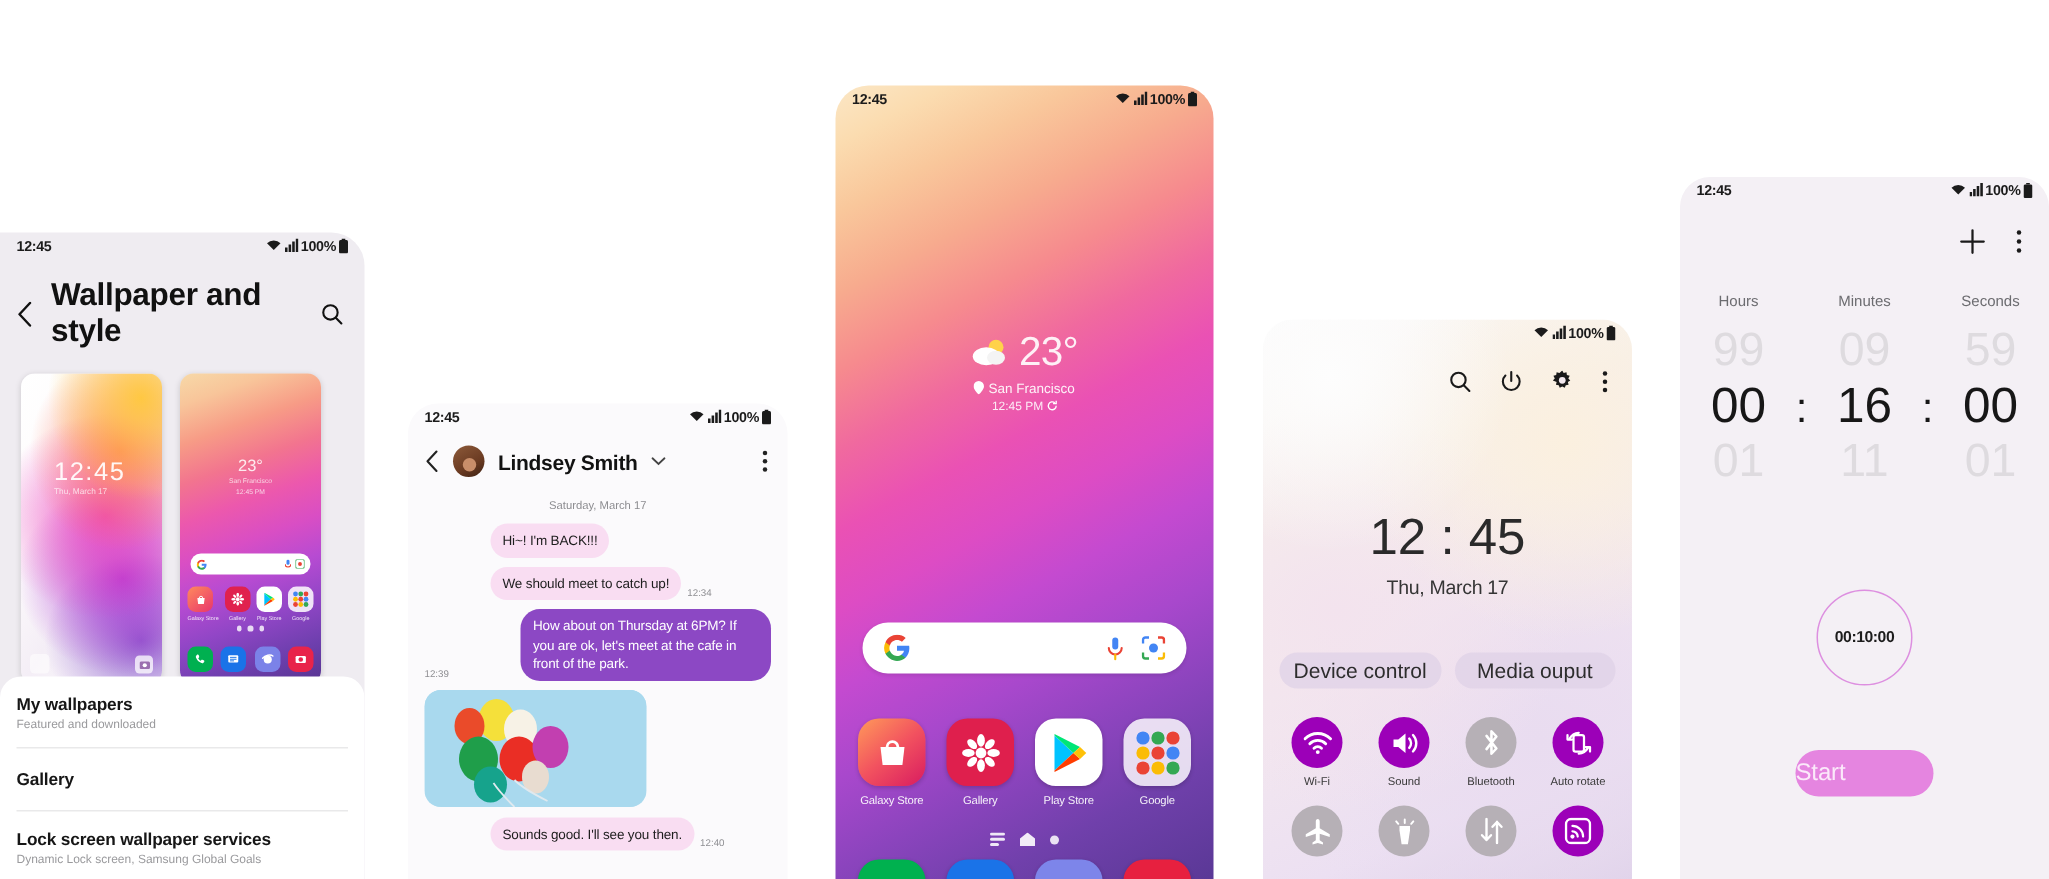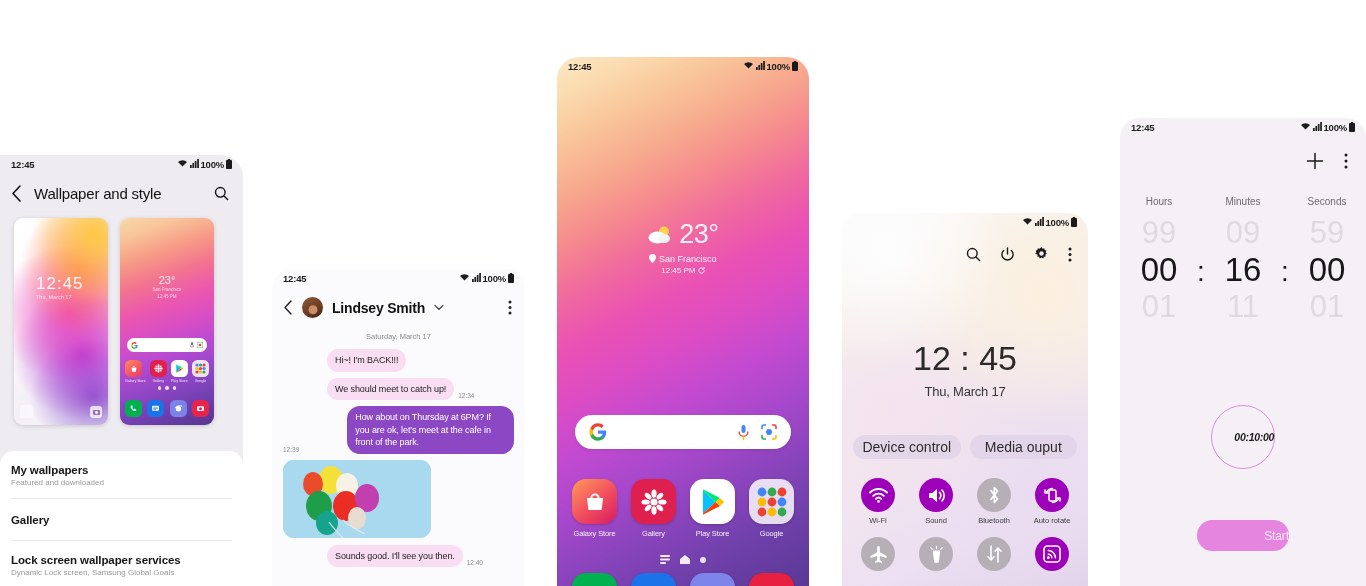--- a/index.html
+++ b/index.html
@@ -32,21 +32,21 @@
   
   #phone1 {
     left: 0px; top: 155px; width: 243px; height: 431px;
     border-top-right-radius: 22px;
     background: #efecf1;
   }
   #phone1 .p1-appbar {
     display:flex; align-items:center; gap:12px;
     padding: 12px 14px 10px 11px;
   }
-  #phone1 .p1-title { font-size: 15px; color:#111; font-weight:400; letter-spacing:-0.2px; flex:1;}
+  #phone1 .p1-title { font-size: 21px; color:#111; font-weight:700; letter-spacing:-0.2px; flex:1;}
   #phone1 .p1-thumbs { display:flex; gap:12px; padding: 6px 10px 0 14px;}
   .thumb {
     width: 94px; height: 207px;
     border-radius: 9px;
     position: relative; overflow: hidden;
     box-shadow: 0 1px 4px rgba(0,0,0,.16);
   }
   .thumb.lock {
     background:
       radial-gradient(ellipse 120% 60% at 85% 8%, rgba(255,200,60,.95) 0%, rgba(255,160,70,.0) 55%),
@@ -189,30 +189,30 @@
   #phone5 .p5-heads { display:flex; justify-content:center; gap:16px; margin-top:26px;}
   #phone5 .p5-heads span { width:68px; text-align:center; font-size:10px; color:#6c6c70;}
   #phone5 .p5-picker { margin-top:8px; }
   #phone5 .p5-line { display:flex; justify-content:center; align-items:baseline; gap:16px;}
   #phone5 .p5-line span { width:68px; text-align:center; }
   #phone5 .p5-line.ghost span { font-size:31px; color:#dedbdf; font-weight:300;}
   #phone5 .p5-line.sel { gap:0; }
   #phone5 .p5-line.sel .num { font-size:33px; color:#171717; font-weight:400; width:68px; text-align:center;}
   #phone5 .p5-line.sel .colon { font-size:28px; color:#171717; width:16px; text-align:center;}
   #phone5 .p5-dial {
-    position:absolute; left:50%; transform:translateX(-50%); top:287px;
+    position:absolute; left:50%; transform:translateX(-50%); top:275px;
     width:64px; height:64px; border-radius:50%; border:1.6px solid #dd8fe0;
-    display:flex; align-items:center; justify-content:flex-end;font-style:italic;
+    display:flex; align-items:center; justify-content:center;
   }
   #phone5 .p5-dial span { font-size:10.5px; color:#1c1c1c; font-weight:600; letter-spacing:-0.3px;}
   #phone5 .p5-start {
-    position:absolute; left:50%; transform:translateX(-50%); top:402px;
+    position:absolute; left:50%; transform:translateX(-50%); top:382px;
     width:92px; height:31px; border-radius:16px; background:#e585e0;
-    display:flex; align-items:center; justify-content:flex-end;
-    color:#fbe9fa; font-size:12px; letter-spacing:-0.1px;
+    display:flex; align-items:center; justify-content:flex-start;
+    color:#fbe9fa; font-size:16px; letter-spacing:-0.1px;
   }
 </style>
 </head>
 <body>
 
 <div class="stage">
 
   <div class="phone" id="phone1">
     <div class="statusbar">
       <span>12:45</span>

